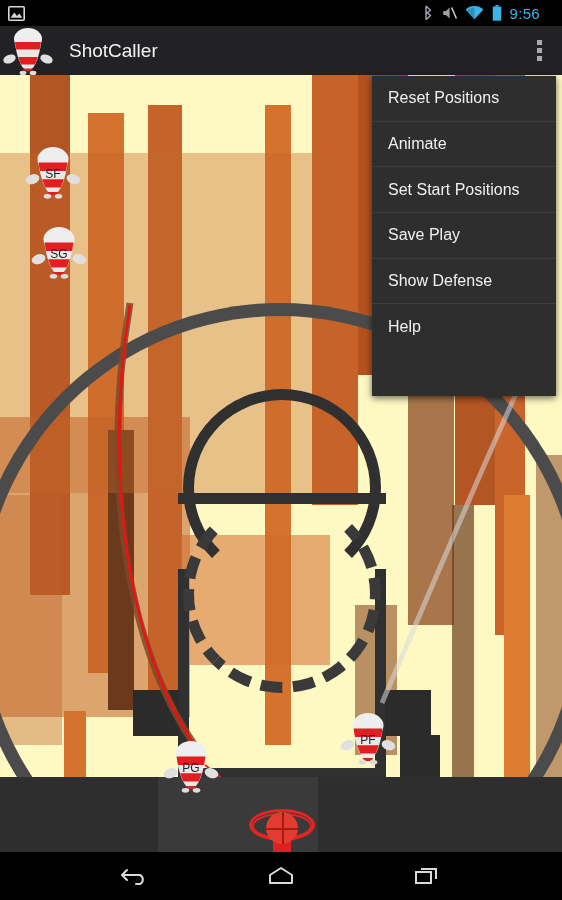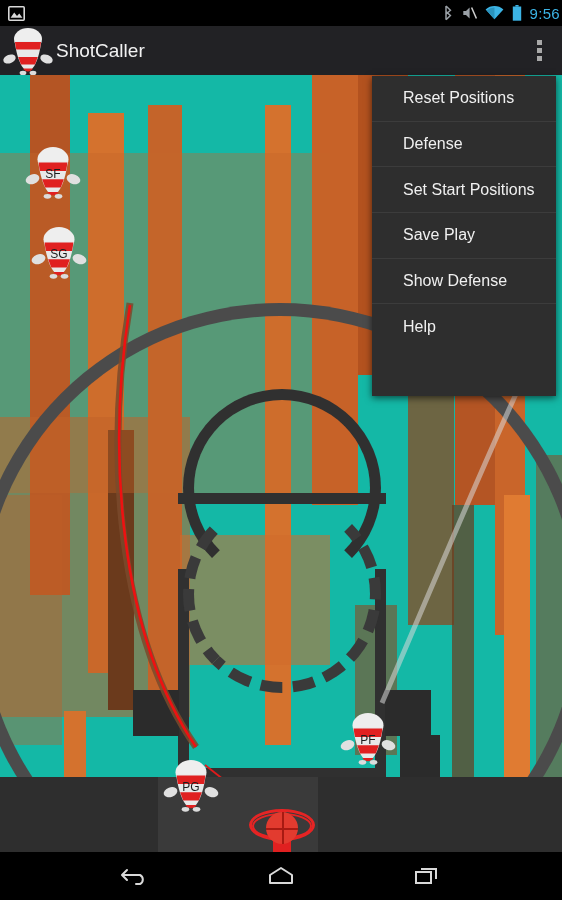--- a/index.html
+++ b/index.html
@@ -6,37 +6,37 @@
   html,body { width:562px; height:900px; background:#000; overflow:hidden;
     font-family:"Liberation Sans", sans-serif; }
 
   #app { position:relative; width:562px; height:900px; background:#000; }
 
   
   .statusbar { position:absolute; left:0; top:0; width:562px; height:26px;
     background:#000; display:flex; align-items:center; }
   .sb-left { padding-left:8px; display:flex; align-items:center; }
   .sb-right { margin-left:auto; display:flex; align-items:center; gap:8px;
-    padding-right:2px;text-align:center; }
+    padding-right:22px;text-align:center; }
   .sb-time { color:#3cb4e5; font-size:15px; letter-spacing:.3px; }
   .sb-ic { display:block; }
 
   
   .actionbar { position:absolute; left:0; top:26px; width:562px; height:49px;
     background:#222225; display:flex; align-items:center; }
   .ab-logo { width:56px; height:49px; position:relative; flex:0 0 56px; }
-  .ab-title { color:#f2f2f2; font-size:19px; margin-left:0; }
+  .ab-title { color:#f2f2f2; font-size:19px; margin-left:13px; }
   .ab-overflow { margin-left:auto; width:46px; height:49px;
     display:flex; flex-direction:column; align-items:center;
     justify-content:center; gap:3px; }
   .ab-dot { width:5px; height:5px; background:#a9a9a9; }
 
   
   .court { position:absolute; left:0; top:75px; width:562px; height:777px;
-    background:#14b8a6; overflow:hidden; }
+    background:#fef9c3; overflow:hidden; }
   .plank { position:absolute; }
 
   .oob { position:absolute; left:0; top:702px; width:562px; height:75px;
     background:#2e2e2e; }
   .oob-mid { position:absolute; left:158px; top:702px; width:160px;
     height:75px; background:#3a3a3a; }
   .arc3 { position:absolute; left:-30px; top:228px; width:620px; height:620px;
     border:13px solid #4b4b4b; border-radius:50%;
     border-bottom-color:transparent; }
   .key { position:absolute; left:178px; top:494px; width:208px; height:210px;
@@ -73,21 +73,21 @@
   
   .player { position:absolute; width:62px; height:62px; }
   .p-label { position:absolute; left:0; width:62px; top:26px;
     text-align:center; font-size:12px; color:#1c1c1c; z-index:6;
     font-family:"Liberation Sans", sans-serif; }
 
   
   .menu { position:absolute; left:372px; top:76px; width:184px; height:320px;
     background:#2e2e2e; box-shadow:0 2px 7px rgba(0,0,0,.6); }
   .menu-item { height:45.7px; display:flex; align-items:center;
-    padding-left:31px; color:#f0f0f0; font-size:16px;
+    padding-left:16px; color:#f0f0f0; font-size:16px;
     border-bottom:1px solid #3c3c3c; }
   .menu-item:last-child { border-bottom:none; }
 
   
   .navbar { position:absolute; left:0; top:852px; width:562px; height:48px;
     background:#000; display:flex; align-items:center;
     justify-content:center; gap:100px; }
   .nav-btn { width:46px; height:38px; display:flex; align-items:center;
     justify-content:center; }
 </style>
@@ -221,21 +221,21 @@
         <path d="M18.2 31 C18.2 31 20 36 21 38.5 L35 38.5 C36 36 37.8 31 37.8 31 Z" fill="#e02020"></path>
         <path d="M23 42.5 C23.8 44 25.6 45.3 28 45.6 C30.4 45.3 32.2 44 33 42.5 Z" fill="#e02020"></path>
         <ellipse cx="9.5" cy="31" rx="6.4" ry="4.3" fill="#e0e0e0" transform="rotate(-20 9.5 31)"></ellipse>
         <ellipse cx="46.5" cy="31" rx="6.4" ry="4.3" fill="#e0e0e0" transform="rotate(20 46.5 31)"></ellipse>
         <ellipse cx="23" cy="46.5" rx="3.4" ry="2.2" fill="#dcdcdc"></ellipse>
         <ellipse cx="33" cy="46.5" rx="3.4" ry="2.2" fill="#dcdcdc"></ellipse>
       </svg>
       <span class="p-label">SG</span>
     </div>
 
-    <div class="player" style="left:160px;top:679px;">
+    <div class="player" style="left:160px;top:660px;">
       <svg width="62" height="62" viewBox="0 0 56 49">
         <ellipse cx="28" cy="13" rx="14" ry="11" fill="#eeeeee"></ellipse>
         <path d="M14.6 15 C14.6 15 18 44 28 45 C38 44 41.4 15 41.4 15 Z" fill="#e8e8e8"></path>
         <path d="M15 16 C15 16 15.6 21 16.3 23.6 L39.7 23.6 C40.4 21 41 16 41 16 Z" fill="#e02020"></path>
         <path d="M18.2 31 C18.2 31 20 36 21 38.5 L35 38.5 C36 36 37.8 31 37.8 31 Z" fill="#e02020"></path>
         <path d="M23 42.5 C23.8 44 25.6 45.3 28 45.6 C30.4 45.3 32.2 44 33 42.5 Z" fill="#e02020"></path>
         <ellipse cx="9.5" cy="31" rx="6.4" ry="4.3" fill="#e0e0e0" transform="rotate(-20 9.5 31)"></ellipse>
         <ellipse cx="46.5" cy="31" rx="6.4" ry="4.3" fill="#e0e0e0" transform="rotate(20 46.5 31)"></ellipse>
         <ellipse cx="23" cy="46.5" rx="3.4" ry="2.2" fill="#dcdcdc"></ellipse>
         <ellipse cx="33" cy="46.5" rx="3.4" ry="2.2" fill="#dcdcdc"></ellipse>
@@ -254,21 +254,21 @@
         <ellipse cx="46.5" cy="31" rx="6.4" ry="4.3" fill="#e0e0e0" transform="rotate(20 46.5 31)"></ellipse>
         <ellipse cx="23" cy="46.5" rx="3.4" ry="2.2" fill="#dcdcdc"></ellipse>
         <ellipse cx="33" cy="46.5" rx="3.4" ry="2.2" fill="#dcdcdc"></ellipse>
       </svg>
       <span class="p-label">PF</span>
     </div>
   </div>
 
   <div class="menu">
     <div class="menu-item">Reset Positions</div>
-    <div class="menu-item">Defense</div>
+    <div class="menu-item">Animate</div>
     <div class="menu-item">Set Start Positions</div>
     <div class="menu-item">Save Play</div>
     <div class="menu-item">Show Defense</div>
     <div class="menu-item">Help</div>
   </div>
 
   <div class="navbar">
     <div class="nav-btn">
       <svg width="30" height="24" viewBox="0 0 30 24">
         <path d="M7 6 L2 11 L7 16 M2.6 11 L20 11 A5 5 0 0 1 20 20 L16 20" fill="none" stroke="#d9d9d9" stroke-width="2" stroke-linecap="round" stroke-linejoin="round"></path>

